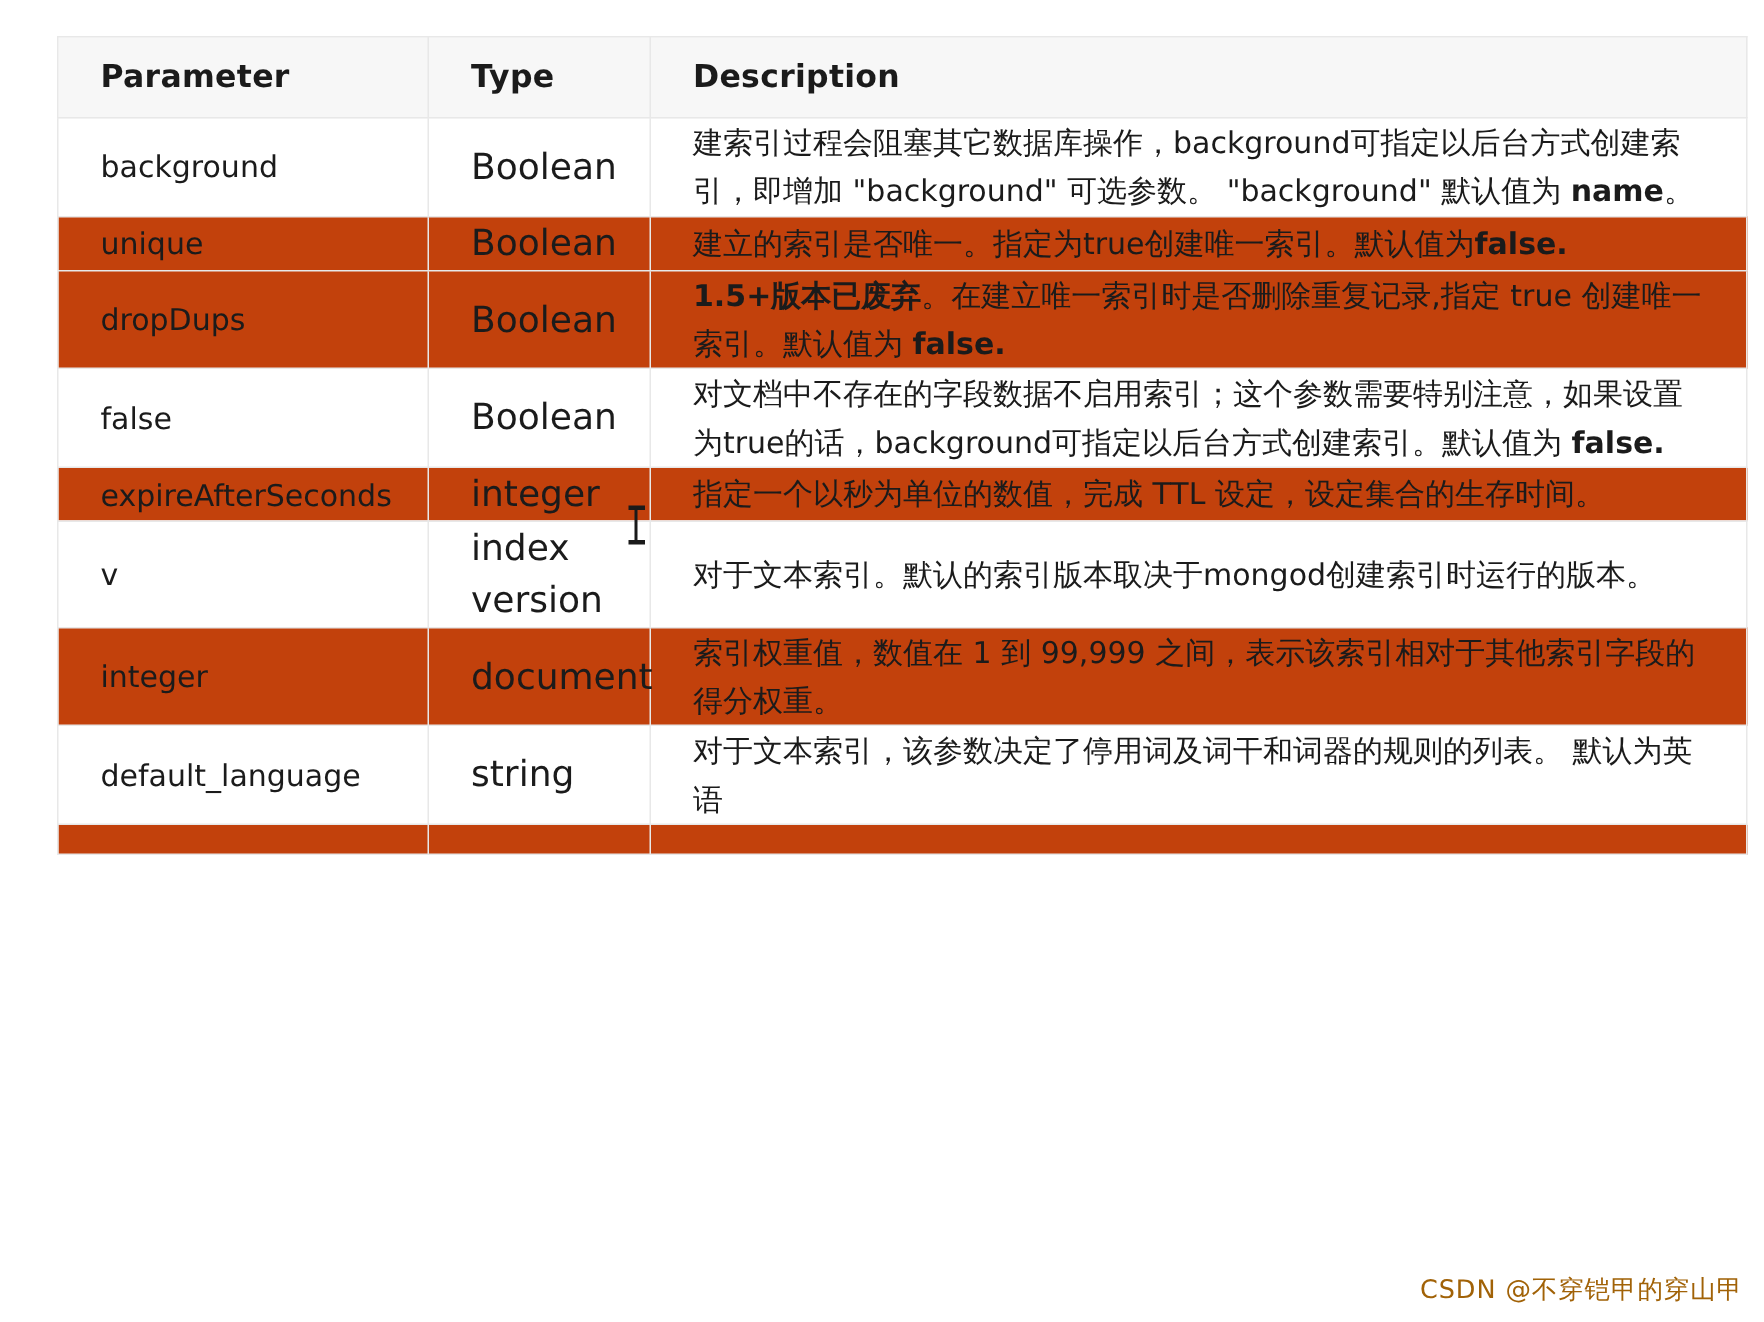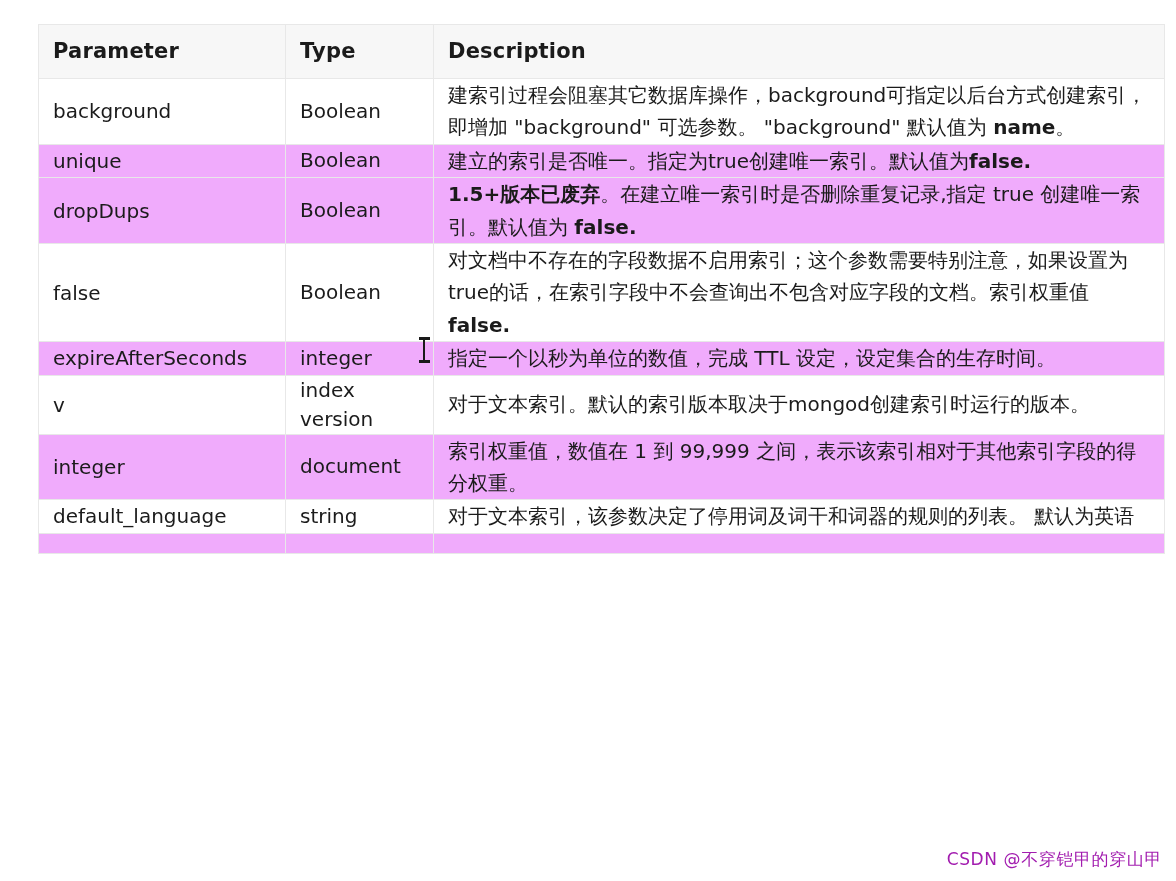--- a/index.html
+++ b/index.html
@@ -36,50 +36,50 @@
   }
 
   table.param-table col.c-param { width: 247px; }
   table.param-table col.c-type  { width: 148px; }
   table.param-table col.c-desc  { width: 731px; }
 
   table.param-table th,
   table.param-table td {
     border: 1px solid #e8e8e8;
     vertical-align: middle;
-    padding: 0 14px;
+    padding: 0 28px;
     color: #1b1b1b;
   }
 
   
   thead tr { background: #f7f7f7; }
   thead th {
     text-align: left;
     font-weight: bold;
     font-size: 21px;
     height: 53px;
     line-height: 53px;
     padding: 0 16px;
     letter-spacing: 0.2px;
     color: #111111;
   }
 
   
   tbody tr.row-white { background: #ffffff; }
-  tbody tr.row-gray  { background: #f0abfc; }
+  tbody tr.row-gray  { background: #c2410c; }
 
   td.cell-param {
     font-size: 20px;
     line-height: 1.5;
     padding: 10px 16px;
     color: #1a1a1a;
     white-space: nowrap;
   }
   td.cell-type {
-    font-size: 20px;
+    font-size: 24px;
     line-height: 1.45;
     padding: 10px 16px;
     color: #1a1a1a;
   }
   td.cell-desc {
     font-size: 20px;
     line-height: 1.62;
     padding: 10px 14px 10px 14px;
     color: #1a1a1a;
     word-break: break-word;
@@ -117,21 +117,21 @@
   }
   .text-caret .bar-top { top: 0; }
   .text-caret .bar-bot { bottom: 0; }
 
   
   .watermark {
     position: absolute;
     right: 14px;
     bottom: 10px;
     font-size: 17px;
-    color: #a21caf;
+    color: #a16207;
     letter-spacing: 0.6px;
     white-space: nowrap;
     user-select: none;
   }
 </style>
 </head>
 <body>
 
 <div id="page">
 
@@ -161,21 +161,21 @@
             <td class="cell-desc"><span>建立的索引是否唯一。指定为true创建唯一索引。默认值为</span><b>false.</b></td>
           </tr>
           <tr class="row-gray">
             <td class="cell-param">dropDups</td>
             <td class="cell-type">Boolean</td>
             <td class="cell-desc"><b>1.5+版本已废弃</b><span>。在建立唯一索引时是否删除重复记录,指定 true 创建唯一索引。默认值为 </span><b>false.</b></td>
           </tr>
           <tr class="row-white">
             <td class="cell-param">false</td>
             <td class="cell-type">Boolean</td>
-            <td class="cell-desc"><span>对文档中不存在的字段数据不启用索引；这个参数需要特别注意，如果设置为true的话，在索引字段中不会查询出不包含对应字段的文档。索引权重值 </span><b>false.</b></td>
+            <td class="cell-desc"><span>对文档中不存在的字段数据不启用索引；这个参数需要特别注意，如果设置为true的话，background可指定以后台方式创建索引。默认值为 </span><b>false.</b></td>
           </tr>
           <tr class="row-gray">
             <td class="cell-param">expireAfterSeconds</td>
             <td class="cell-type">integer</td>
             <td class="cell-desc"><span>指定一个以秒为单位的数值，完成 TTL 设定，设定集合的生存时间。</span></td>
           </tr>
           <tr class="row-white">
             <td class="cell-param">v</td>
             <td class="cell-type">index version</td>
             <td class="cell-desc"><span>对于文本索引。默认的索引版本取决于mongod创建索引时运行的版本。</span></td>

